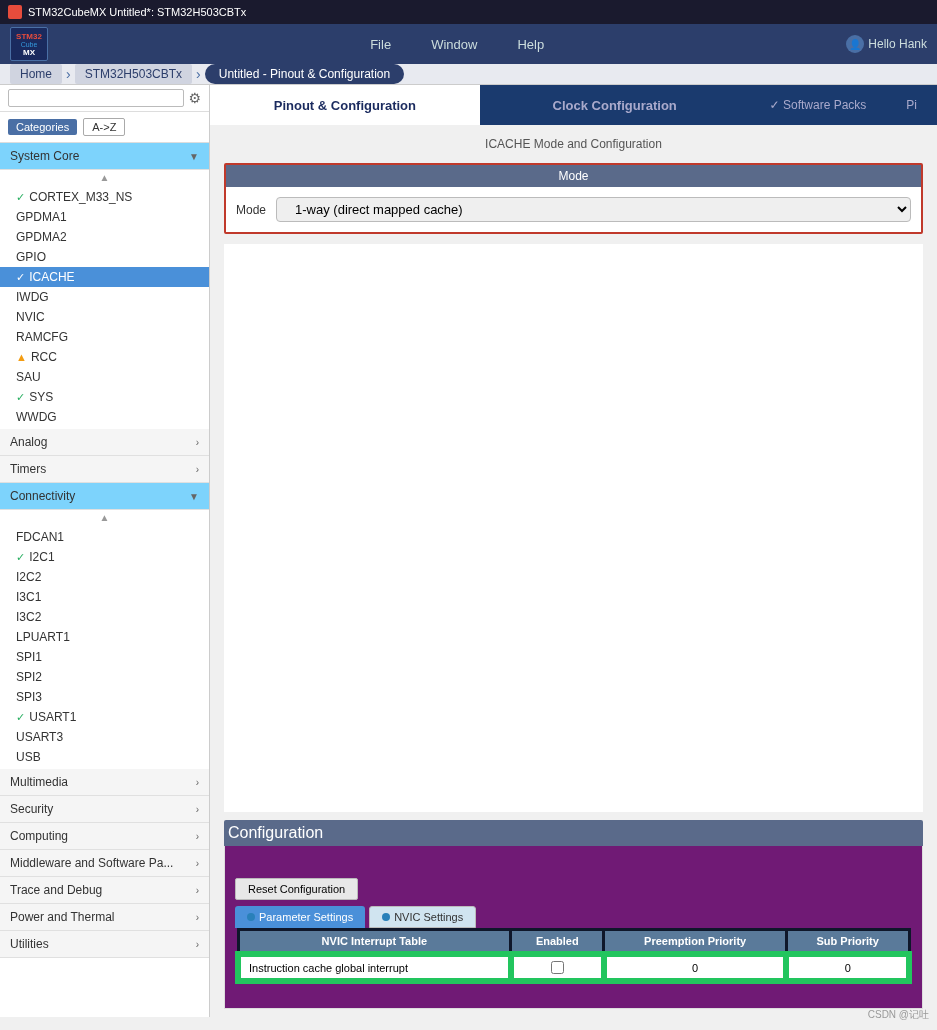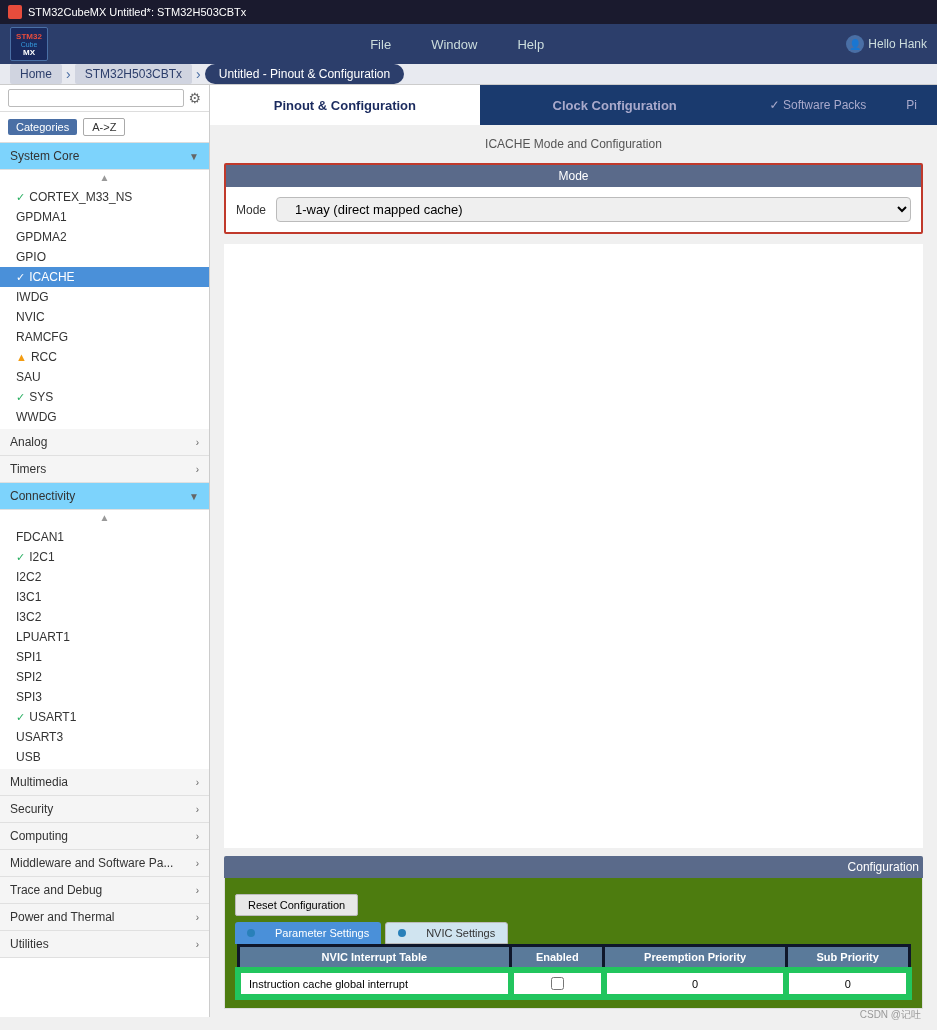--- a/index.html
+++ b/index.html
@@ -74,41 +74,41 @@
     .mode-panel-body { padding: 10px; }
     .mode-row { display: flex; align-items: center; gap: 10px; }
     .mode-label { font-size: 12px; color: #333; white-space: nowrap; }
     .mode-select { flex: 1; border: 1px solid #bbb; padding: 3px 14px; font-size: 13px; border-radius: 4px; appearance: auto; }
 
     
     .icache-title { text-align: center; color: #555; font-size: 12px; padding: 6px 0 2px; margin-top: 6px; }
 
     
     .config-section { margin: 8px 14px; }
-    .config-section-header { background: #5a6a8a; color: #fff; text-align: right; padding: 4px; font-size: 12px; border-radius: 2px 2px 0 0; }
+    .config-section-header { background: #5a6a8a; color: #fff; text-align: left; padding: 4px; font-size: 16px; border-radius: 2px 2px 0 0; }
 
     .reset-btn { background: #e8e8e8; border: 1px solid #bbb; padding: 4px 12px; font-size: 11px; cursor: pointer; border-radius: 2px; margin: 8px 0 6px 0; }
 
     
     .param-tabs { display: flex; gap: 4px; margin-bottom: 0; }
-    .param-tab { padding: 4px 12px; font-size: 11px; border-radius: 3px 3px 0 0; cursor: pointer; display: flex; align-items: center; gap: 20px; }
+    .param-tab { padding: 4px 12px; font-size: 11px; border-radius: 3px 3px 0 0; cursor: pointer; display: flex; align-items: center; gap: 4px; }
     .param-tab.active { background: #4a90d9; color: #fff; }
     .param-tab.inactive { background: #d0e4f0; color: #333; border: 1px solid #bbb; }
     .tab-dot { width: 8px; height: 8px; background: #2980b9; border-radius: 50%; }
 
     
     .nvic-table { width: 100%; border-collapse: collapse; font-size: 11px; }
     .nvic-table th { background: #5a7a9a; color: #fff; padding: 4px 8px; text-align: center; border: 3px solid #0f172a; }
     .nvic-table td { padding: 4px 8px; border: 6px solid #22c55e; background: #fff; }
     .nvic-table td:nth-child(2), .nvic-table td:nth-child(3), .nvic-table td:nth-child(4) { text-align: center; }
     .checkbox-cell { display: flex; justify-content: center; }
     input[type=checkbox] { cursor: pointer; }
 
     
-    .watermark { position: fixed; bottom: 8px; right: 16px; color: #999; font-size: 10px; }
+    .watermark { position: fixed; bottom: 8px; right: 8px; color: #999; font-size: 10px; }
   </style>
 </head>
 <body>
 
 <div class="title-bar">
   <span class="title-bar-icon"></span>
   <span>STM32CubeMX Untitled*: STM32H503CBTx</span>
 </div>
 
 <div class="menu-bar">
@@ -325,21 +325,21 @@
             <option>2-way (2-ways set associative cache)</option>
           </select>
         </div>
       </div>
     </div>
 
     <div style="flex:1;background:#fff;margin:0 14px;min-height:60px;"></div>
 
     <div class="config-section">
       <div class="config-section-header">Configuration</div>
-      <div style="background:#4d7c0f;padding:8px 10px;border:1px solid #ddd;border-top:none;">
+      <div style="background:#701a75;padding:24px 10px;border:1px solid #ddd;border-top:none;">
         <button class="reset-btn">Reset Configuration</button>
         <div class="param-tabs">
           <div class="param-tab active">
             <span class="tab-dot"></span>
             <span>Parameter Settings</span>
           </div>
           <div class="param-tab inactive">
             <span class="tab-dot"></span>
             <span>NVIC Settings</span>
           </div>

